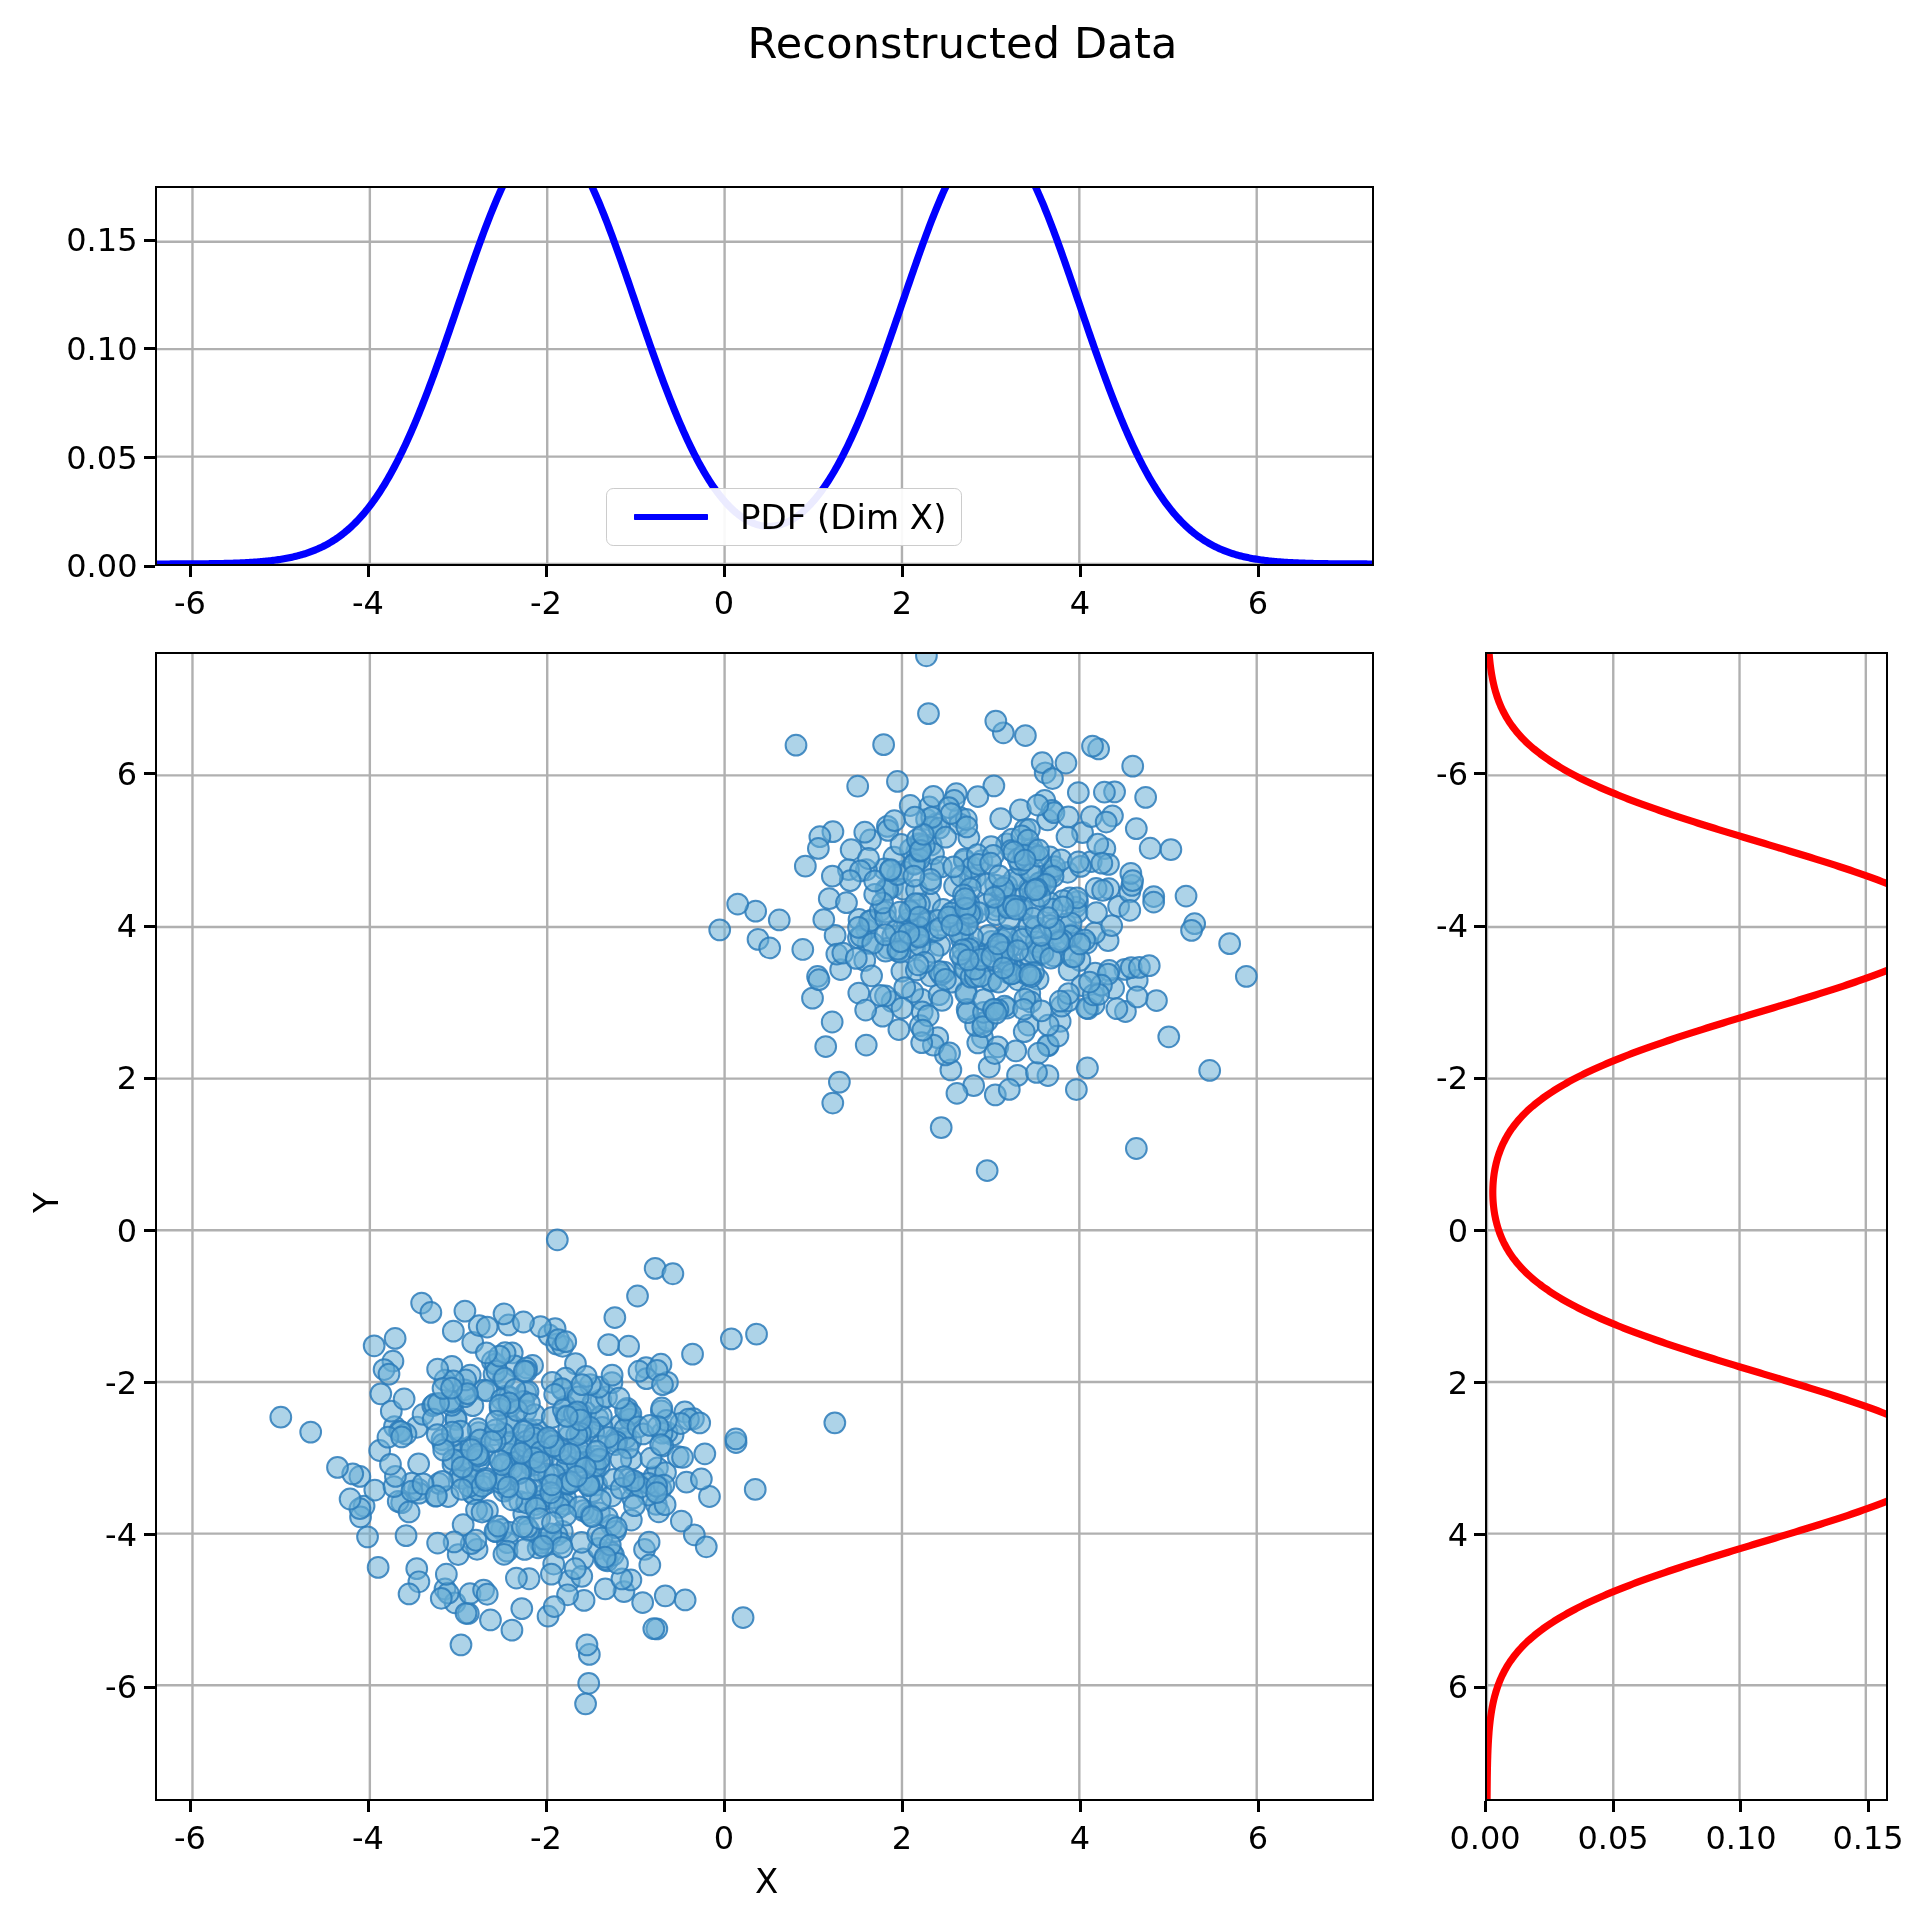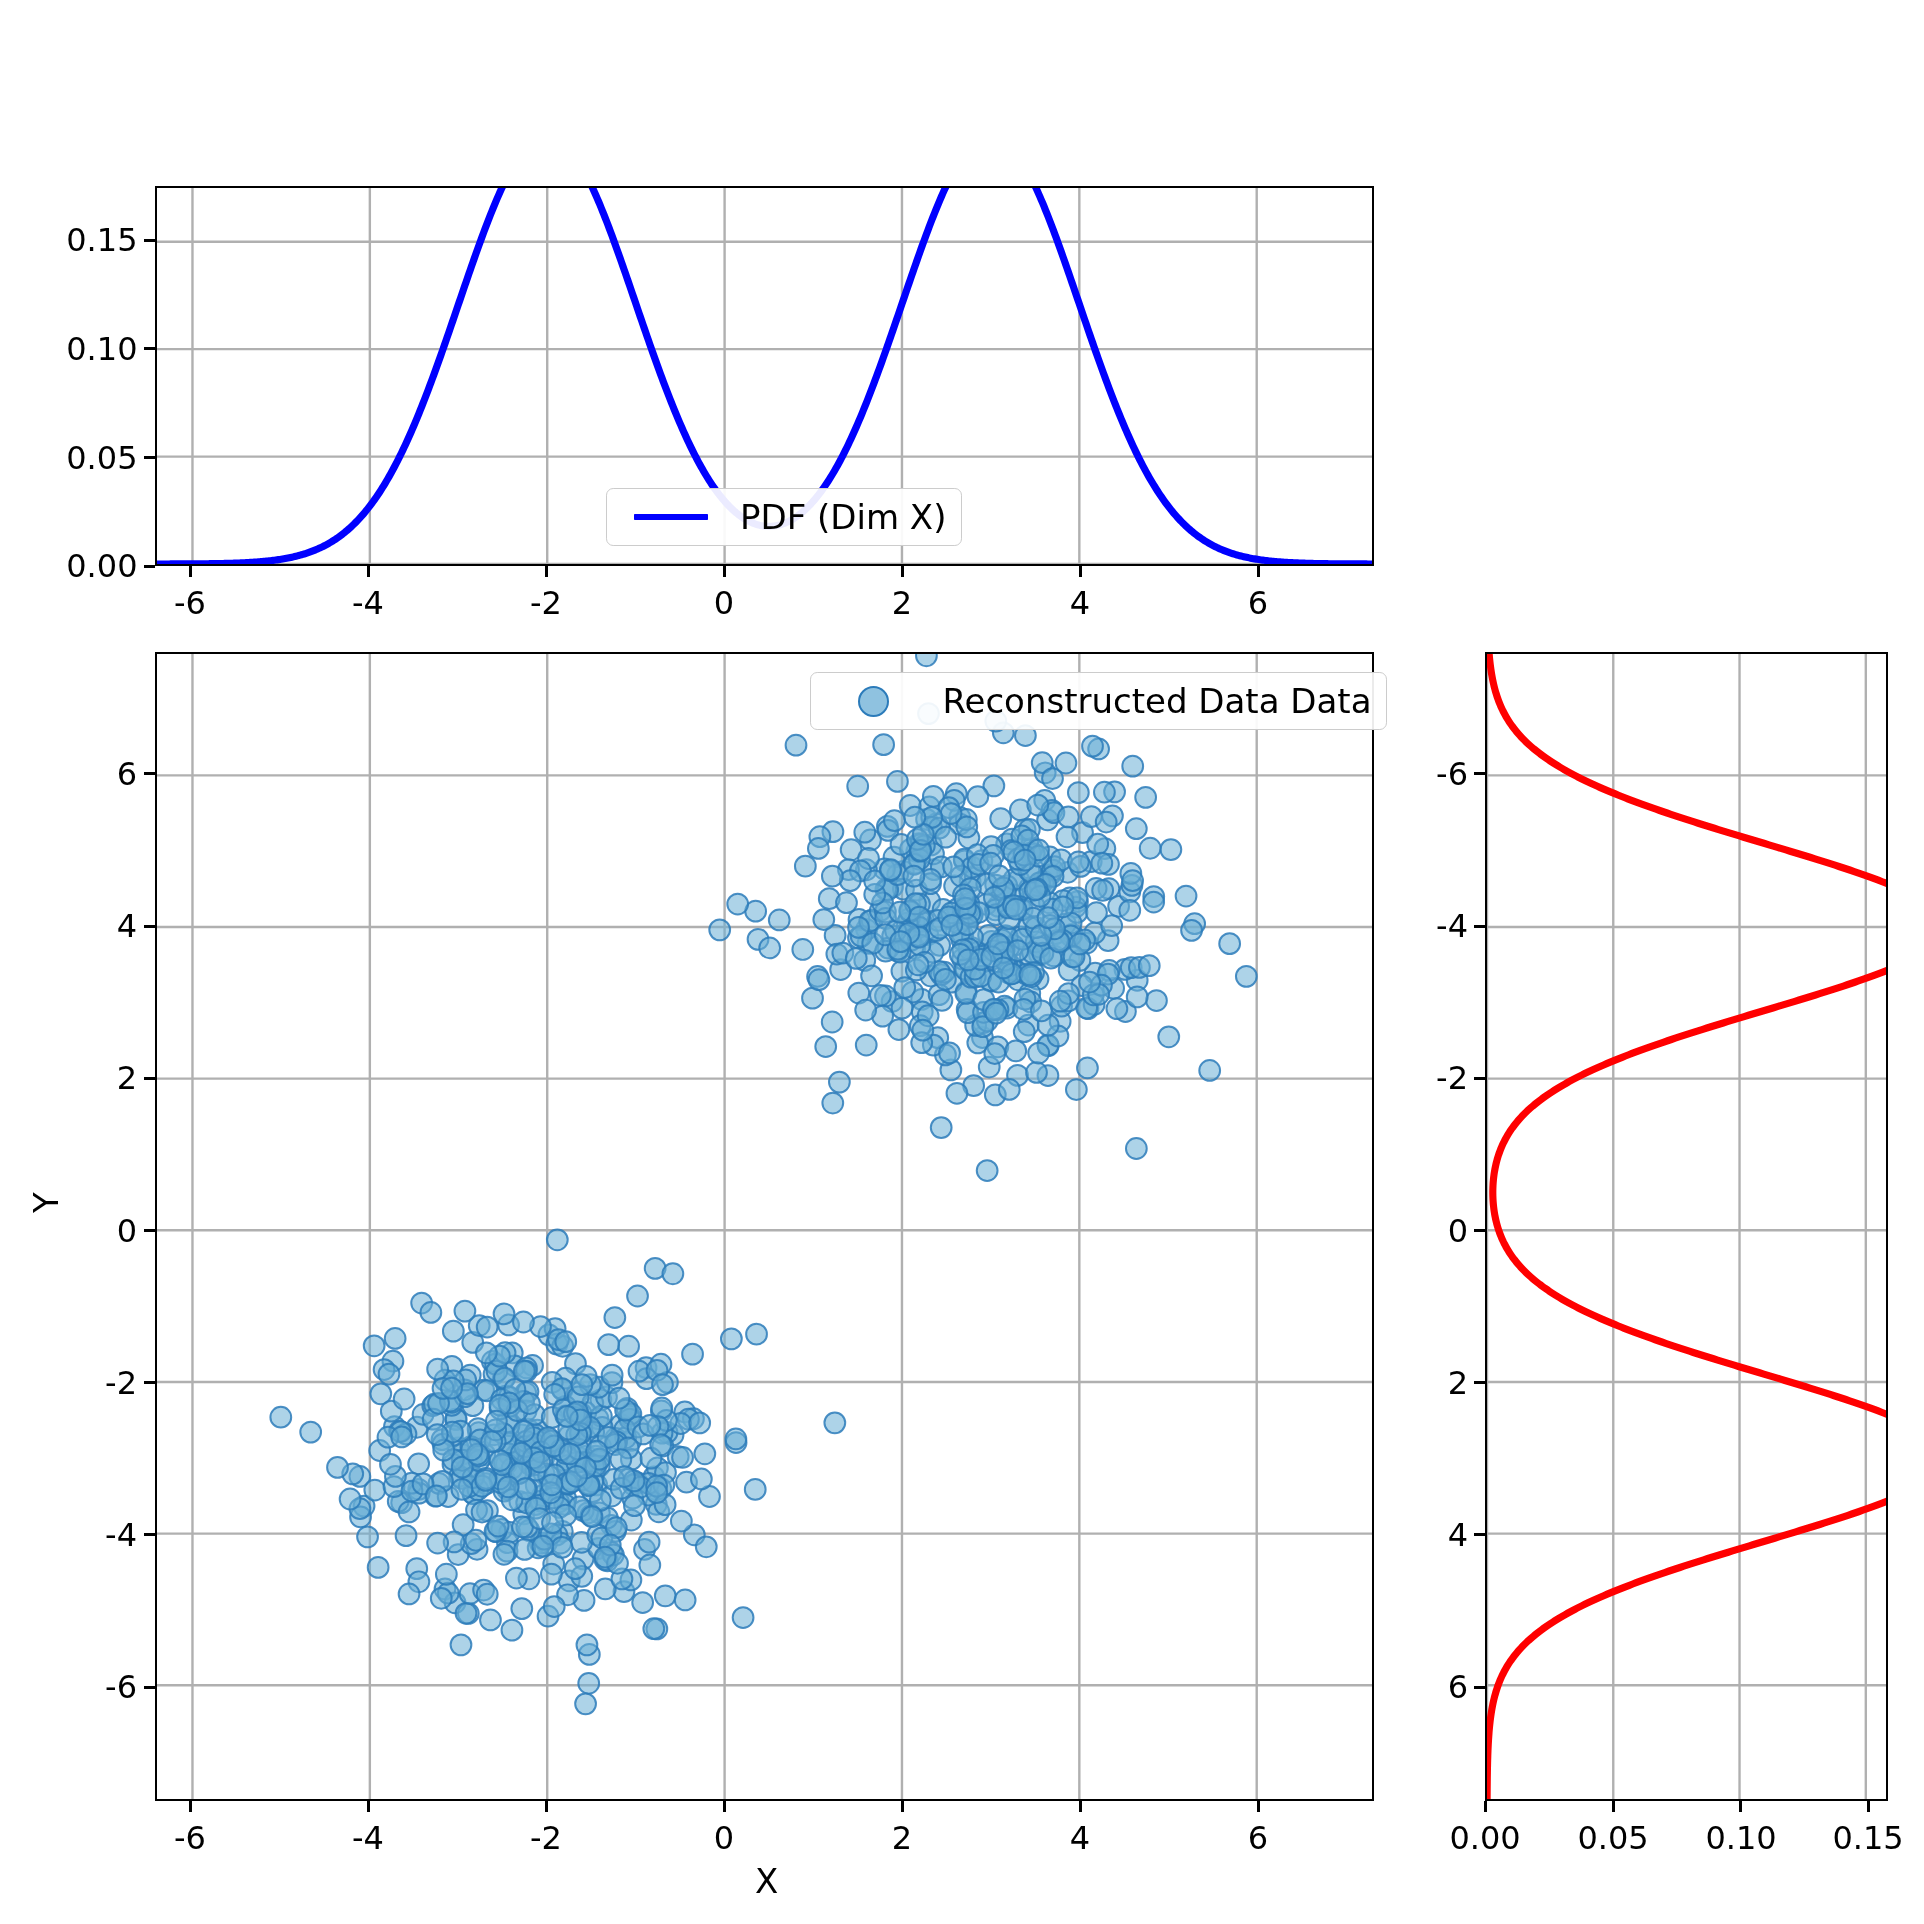--- a/index.html
+++ b/index.html
@@ -19,20 +19,21 @@
   .legend .lg-line{width:74px;height:6.4px;border-radius:0.8px;display:inline-block;}
   .legend .lg-dot{width:27px;height:27px;border-radius:50%;display:inline-block;}
   .legend .lg-txt{font-size:34px;color:#000;margin-left:21px;white-space:nowrap;}
   .lg-sym{width:96px;display:flex;justify-content:center;align-items:center;}
 </style>
 </head>
 <body>
 
 <div id="fig">
 
+  <div class="title">Reconstructed Data</div>
 
   <div class="panel" id="topPanel" style="left:155px;top:186px;width:1219px;height:380px;">
     <svg class="svgfull" id="topSvg" viewBox="0 0 1520 474" preserveAspectRatio="none">
         <line x1="44.37956204379566" y1="0" x2="44.37956204379566" y2="474" stroke="#b0b0b0" stroke-width="3"></line>
         <line x1="266.2773722627738" y1="0" x2="266.2773722627738" y2="474" stroke="#b0b0b0" stroke-width="3"></line>
         <line x1="488.1751824817519" y1="0" x2="488.1751824817519" y2="474" stroke="#b0b0b0" stroke-width="3"></line>
         <line x1="710.07299270073" y1="0" x2="710.07299270073" y2="474" stroke="#b0b0b0" stroke-width="3"></line>
         <line x1="931.970802919708" y1="0" x2="931.970802919708" y2="474" stroke="#b0b0b0" stroke-width="3"></line>
         <line x1="1153.8686131386862" y1="0" x2="1153.8686131386862" y2="474" stroke="#b0b0b0" stroke-width="3"></line>
         <line x1="1375.7664233576645" y1="0" x2="1375.7664233576645" y2="474" stroke="#b0b0b0" stroke-width="3"></line>
@@ -1117,26 +1118,20 @@
       <div class="tick-lbl ytick" style="left: 34px; top: 1078px; width: 103px;">2</div>
       <div class="tickmark" style="left: 144px; top: 1229px; width: 11.2px; height: 3.2px;"></div>
       <div class="tick-lbl ytick" style="left: 34px; top: 1231px; width: 103px;">0</div>
       <div class="tickmark" style="left: 144px; top: 1381px; width: 11.2px; height: 3.2px;"></div>
       <div class="tick-lbl ytick" style="left: 34px; top: 1383px; width: 103px;">-2</div>
       <div class="tickmark" style="left: 144px; top: 1533px; width: 11.2px; height: 3.2px;"></div>
       <div class="tick-lbl ytick" style="left: 34px; top: 1535px; width: 103px;">-4</div>
       <div class="tickmark" style="left: 144px; top: 1686px; width: 11.2px; height: 3.2px;"></div>
       <div class="tick-lbl ytick" style="left: 34px; top: 1687px; width: 103px;">-6</div>
     </div>
-  <div class="legend" id="mainLegend" style="left:810px;top:672px;">
-    <span class="lg-sym">
-      <span class="lg-dot" style="background:rgba(106,174,214,0.75);border:2.4px solid #2b7bba;"></span>
-    </span>
-    <span class="lg-txt">Reconstructed Data Data</span>
-  </div>
   <div class="axlabel" style="left:755px;top:1861px;">X</div>
   <div class="axlabel" style="left:26px;top:1213px;transform:rotate(-90deg);transform-origin:left top;">Y</div>
 
   <div class="panel" id="rightPanel" style="left:1485px;top:652px;width:403px;height:1149px;">
     <svg class="svgfull" id="rightSvg" viewBox="0 0 503 1433" preserveAspectRatio="none">
         <line x1="0" y1="0" x2="0" y2="1433" stroke="#b0b0b0" stroke-width="3"></line>
         <line x1="159.17721518987344" y1="0" x2="159.17721518987344" y2="1433" stroke="#b0b0b0" stroke-width="3"></line>
         <line x1="318.3544303797469" y1="0" x2="318.3544303797469" y2="1433" stroke="#b0b0b0" stroke-width="3"></line>
         <line x1="477.53164556962025" y1="0" x2="477.53164556962025" y2="1433" stroke="#b0b0b0" stroke-width="3"></line>
         <line x1="0" y1="1290.6490066225165" x2="503" y2="1290.6490066225165" stroke="#b0b0b0" stroke-width="3"></line>

